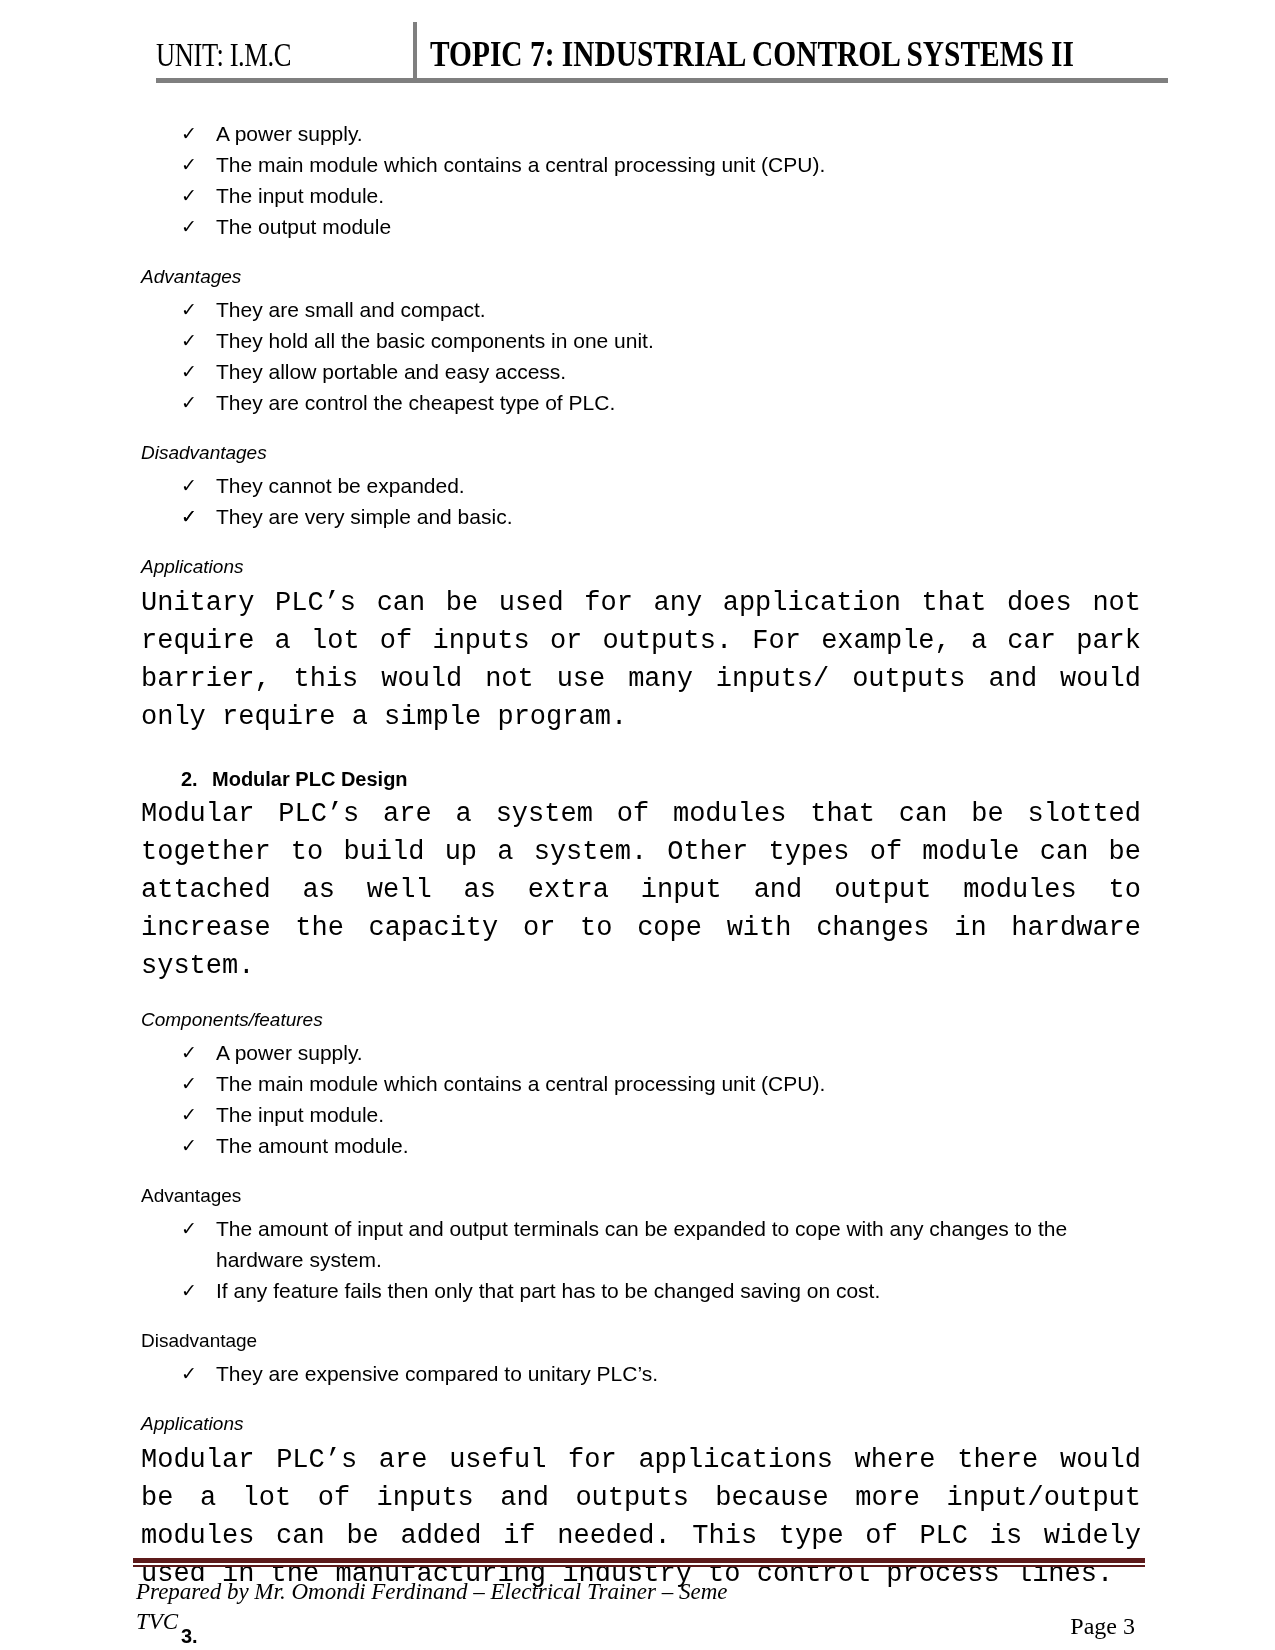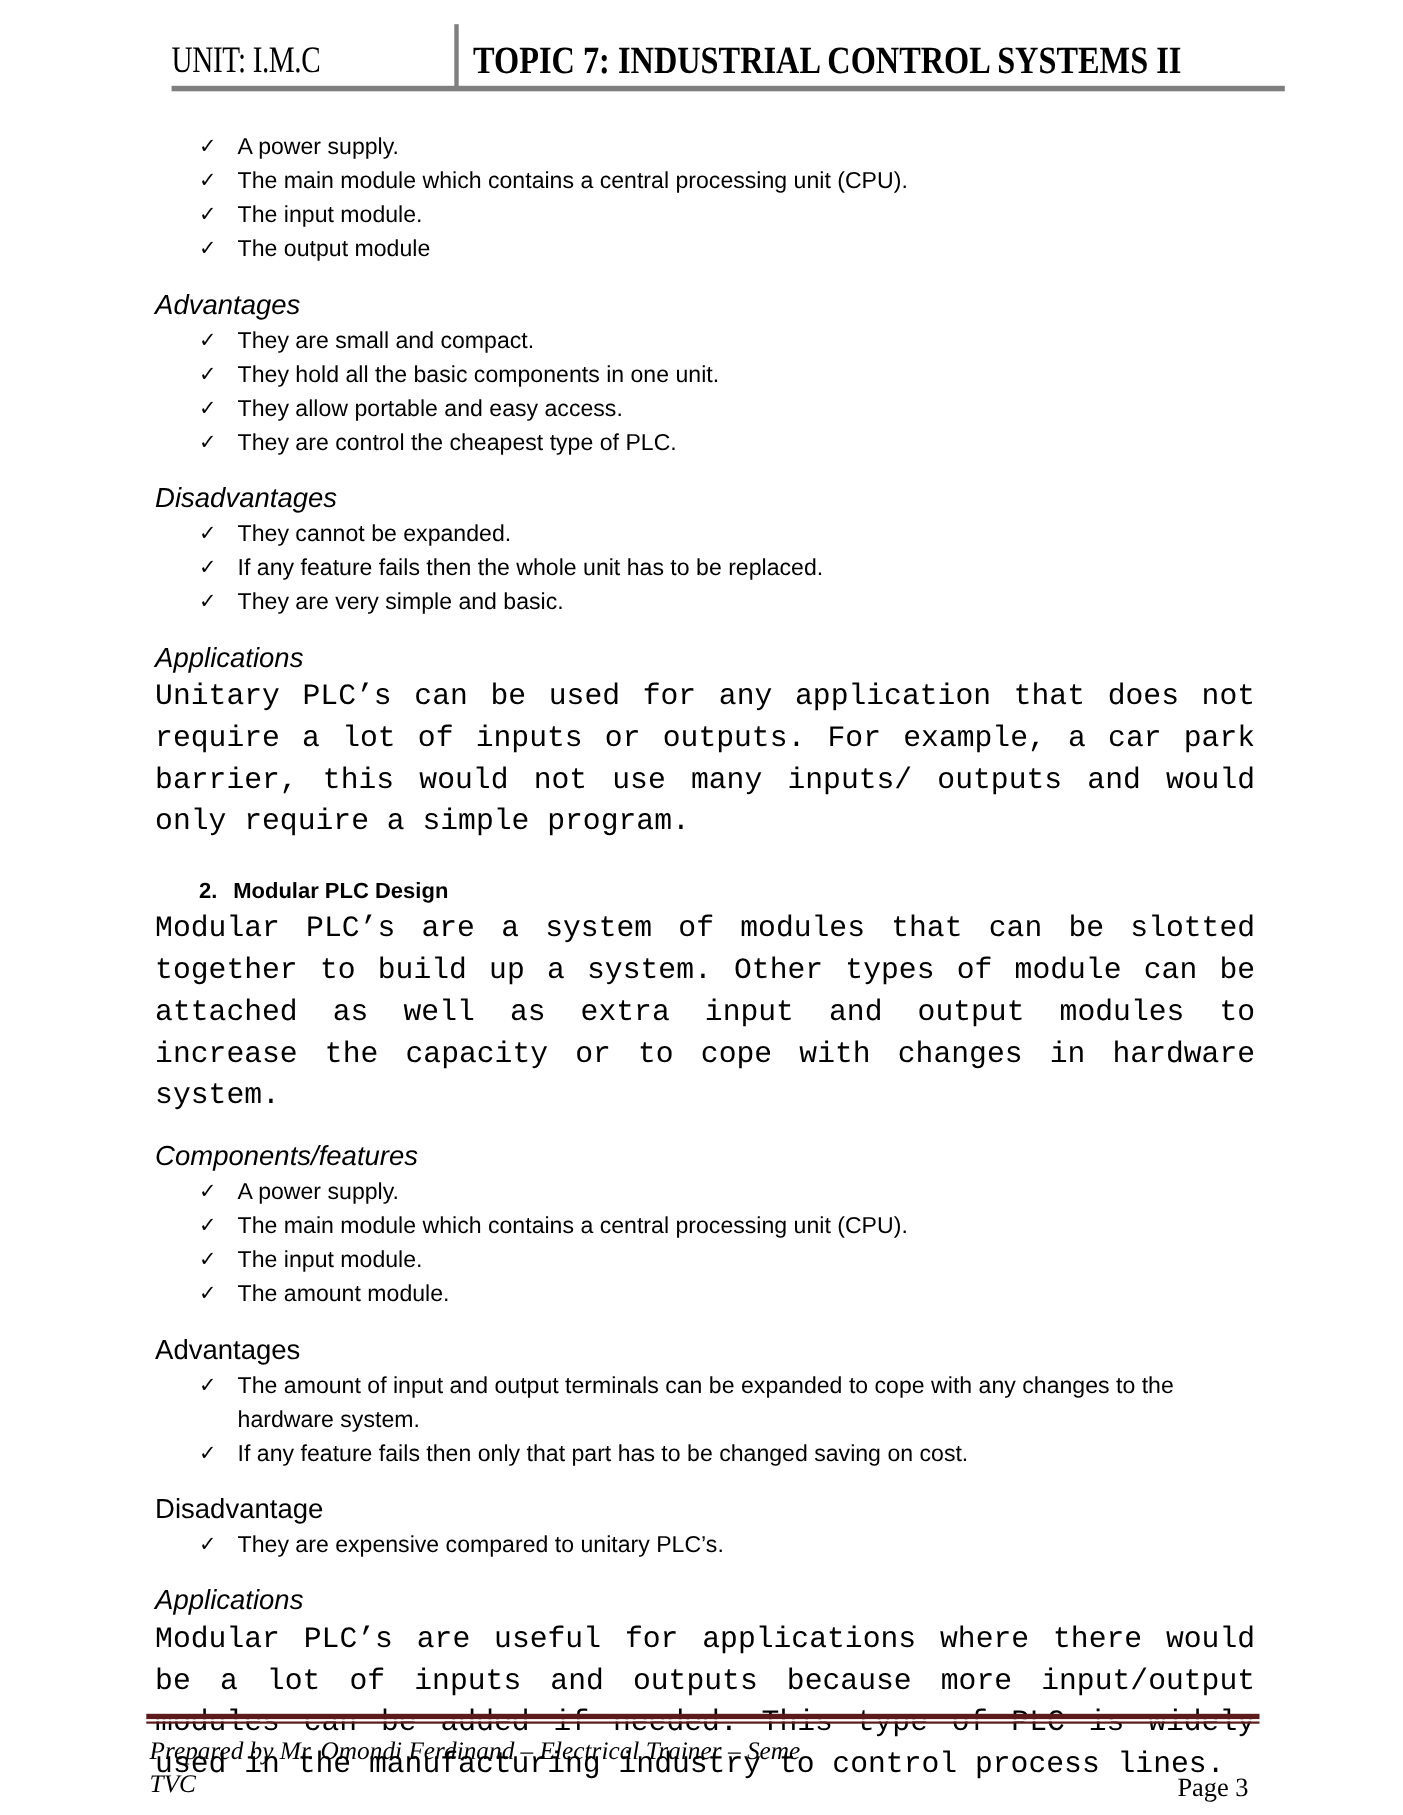--- a/index.html
+++ b/index.html
@@ -76,21 +76,21 @@
   }
 
   
   .content {
     position: absolute;
     left: 141px;
     top: 118px;
     width: 1000px;
   }
   .section-heading {
-    font-size: 25px;
+    font-size: 19px;
     line-height: 30px;
     margin: 0 0 2px 0;
   }
   .section-heading.italic {
     font-style: italic;
   }
   .para {
     font-size: 27px;
     line-height: 38px;
     text-align: justify;
@@ -213,21 +213,21 @@
       <li><span class="tick">✓</span><span>They hold all the basic components in one unit.</span></li>
       <li><span class="tick">✓</span><span>They allow portable and easy access.</span></li>
       <li><span class="tick">✓</span><span>They are control the cheapest type of PLC.</span></li>
     </ul>
 
     <div class="gap-md"></div>
 
     <p class="section-heading italic">Disadvantages</p>
     <ul class="checks">
       <li><span class="tick">✓</span><span>They cannot be expanded.</span></li>
-      <li><span class="tick">✓</span><span>If any feature fails then the whole unit has to be replaced.</span></li>
+      <li><span class="tick">✓</span></li>
       <li><span class="tick">✓</span><span>They are very simple and basic.</span></li>
     </ul>
 
     <div class="gap-md"></div>
 
     <p class="section-heading italic">Applications</p>
     <p class="para">Unitary PLC’s can be used for any application that does not require a lot of inputs or outputs. For example, a car park barrier, this would not use many inputs/ outputs and would only require a simple program.</p>
 
     <div class="gap-lg"></div>
 

